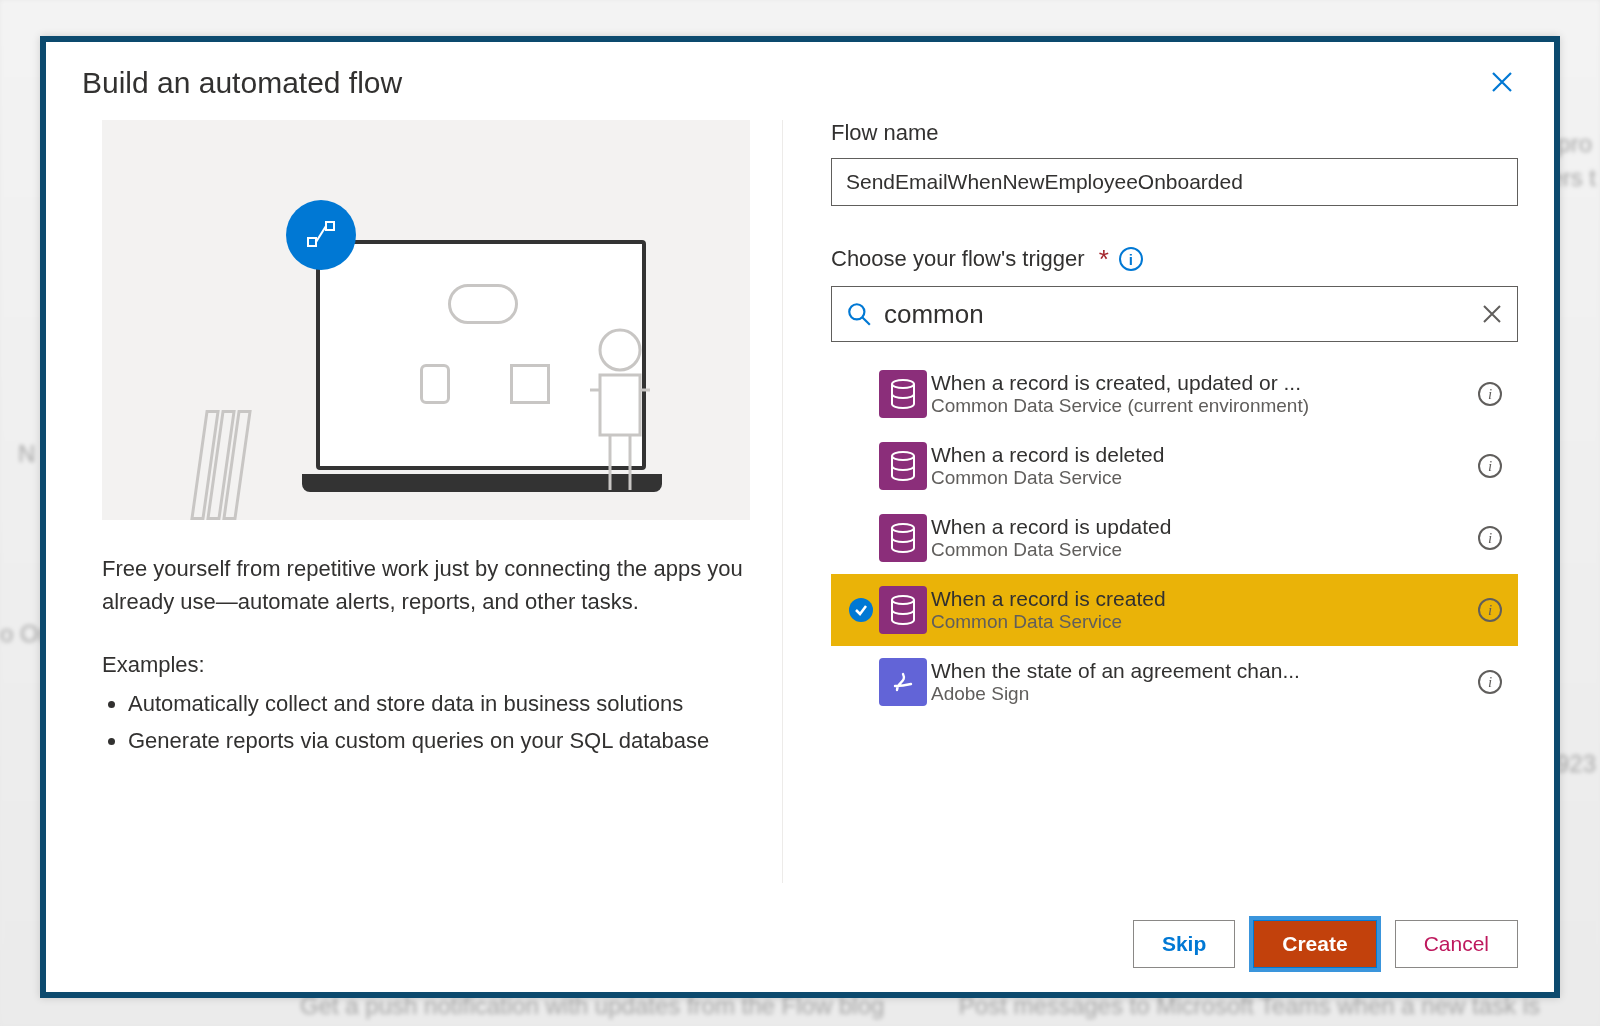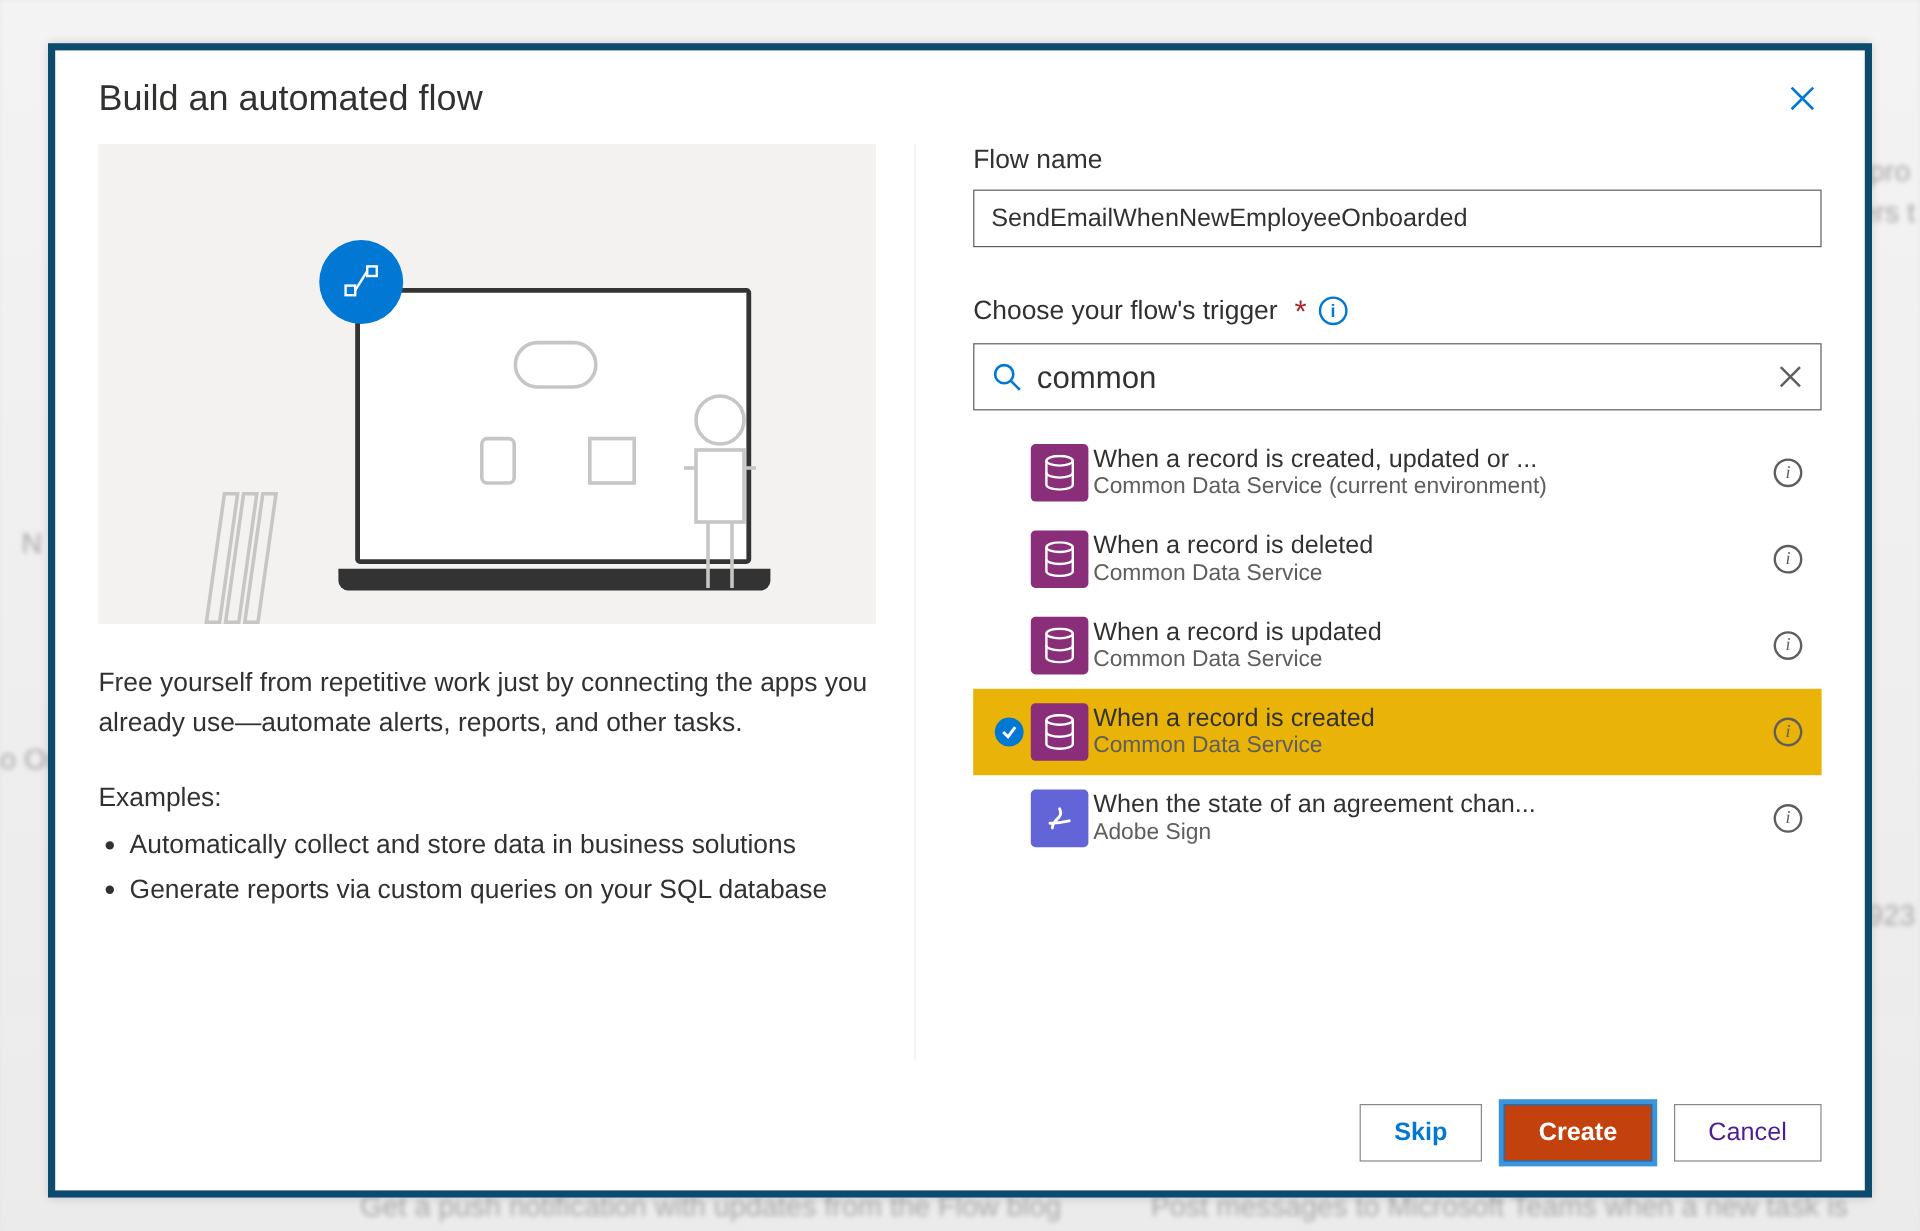--- a/index.html
+++ b/index.html
@@ -29,21 +29,21 @@
   .modal-header {
     padding: 24px 36px 0 36px;
     display: flex; justify-content: space-between; align-items: flex-start;
   }
   .modal-title { font-size: 30px; font-weight: 400; color: #323130; }
   .close-btn { width: 32px; height: 32px; display:flex; align-items:center; justify-content:center; cursor:pointer; color:#0078d4; }
   .modal-body {
     flex: 1; display: flex; padding: 20px 36px 16px 36px;
     gap: 0;
   }
-  .left-col { width: 680px; padding-right: 32px; }
+  .left-col { width: 680px; padding-right: 32px; margin-left: 20px; }
   .right-col { flex: 1; padding-left: 48px; border-left: 1px solid #edebe9; }
   .illustration {
     width: 100%; height: 400px; background: #f3f2f1;
     position: relative; overflow:hidden;
   }
   .illu { position:absolute; }
   .illu-laptop {
     top:120px; left:200px; width:360px; height:280px;
   }
   .illu-laptop .screen { width:330px; height:230px; border:4px solid #333; background:#fff; margin-left:14px; border-radius:4px; position:relative;}
@@ -91,21 +91,21 @@
   .trig-sub { font-size:19px; color:#605e5c; white-space:nowrap; overflow:hidden; text-overflow:ellipsis;}
   .trig-info { width:24px; height:24px; border:2px solid #605e5c; border-radius:50%; display:flex; align-items:center; justify-content:center; font-family:Georgia,serif; font-style:italic; color:#605e5c; font-size:15px; flex-shrink:0;}
   .checkmark { width:24px; height:24px; background:#0078d4; border-radius:50%; display:flex; align-items:center; justify-content:center; color:#fff;}
 
   .modal-footer {
     padding: 20px 36px 24px 36px; display:flex; justify-content:flex-end; gap:18px;
     border-top: 1px solid transparent;
   }
   .btn {
     height:48px; padding:0 28px; font-size:21px; border:1px solid #8a8886;
-    background:#fff; color:#4c1d95; cursor:pointer; display:inline-flex; align-items:center;
+    background:#fff; color:#be185d; cursor:pointer; display:inline-flex; align-items:center;
   }
   .btn-skip { color:#0078d4; font-weight:600;}
   .btn-primary { background:#c2410c; border-color:#0078d4; color:#fff; font-weight:600; outline:4px solid #3a95dc; outline-offset:0; box-shadow:0 0 0 2px #005a9e;}
   .btn-cancel { }
   svg { display:block; }
 </style>
 </head>
 <body>
 
 <div class="bg-content">

